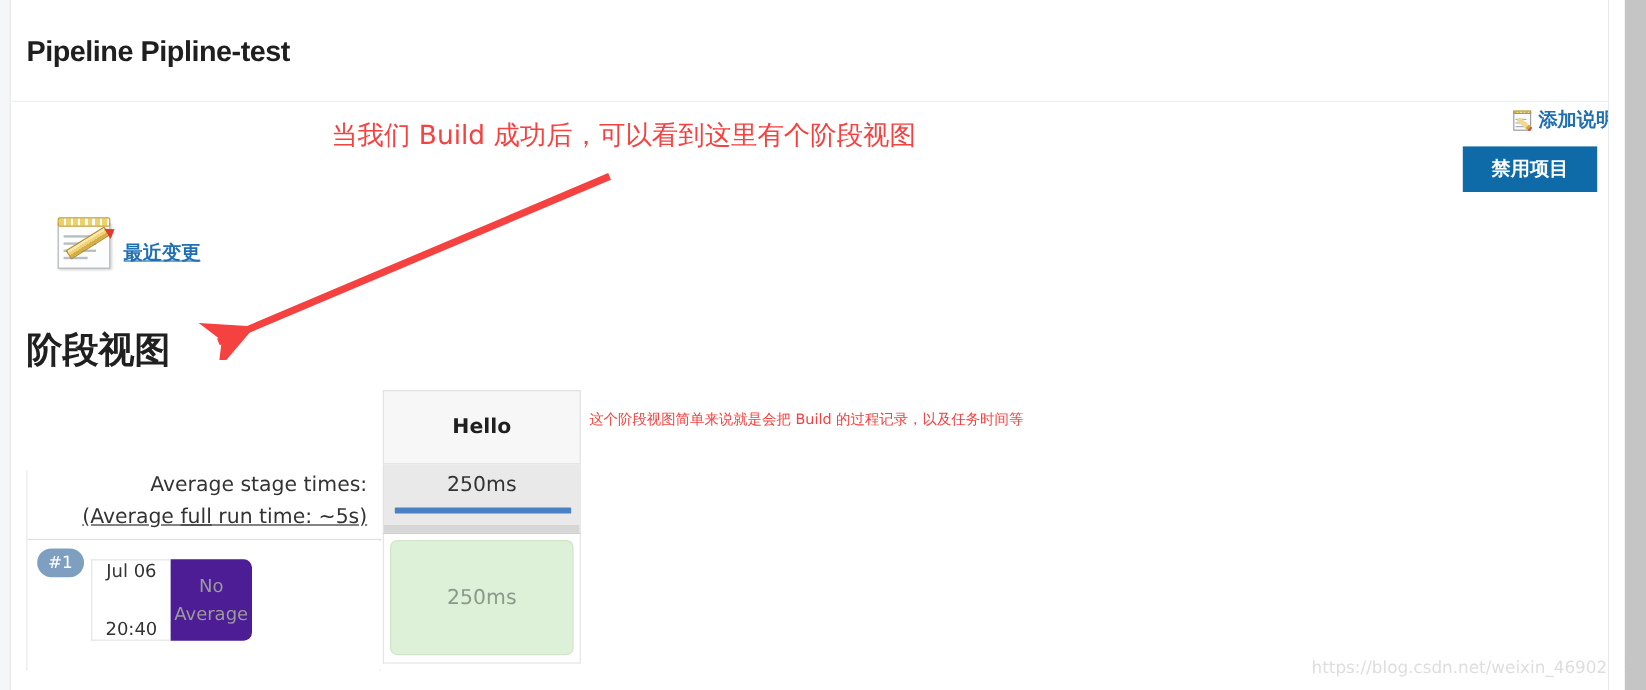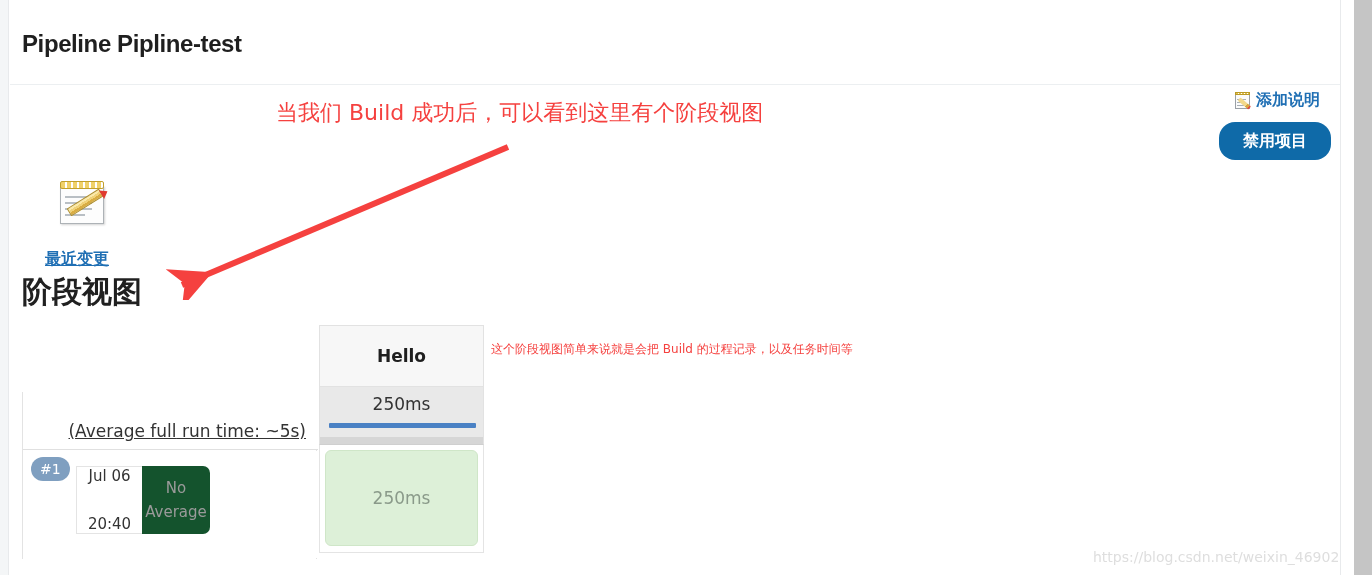--- a/index.html
+++ b/index.html
@@ -54,21 +54,21 @@
   .header-rule {
     position: absolute;
     left: 10px; top: 84px;
     width: 1330px; height: 1px;
     background: #eceff1;
   }
 
   
   .add-desc {
     position: absolute;
-    left: 1234px; top: 90px;
+    left: 1260px; top: 90px;
     display: flex;
     align-items: center;
     gap: 3px;
     text-decoration: none;
     white-space: nowrap;
   }
   .add-desc-label {
     font-size: 16px;
     color: #1f6fb4;
     font-weight: bold;
@@ -113,40 +113,39 @@
     transform-origin: left center;
     border-radius: 1px;
   }
 
   .disable-btn {
     position: absolute;
     left: 1219px; top: 122px;
     width: 112px; height: 38px;
     background: #0f6aa8;
     border: none;
-    border-radius: 16px;
+    border-radius: 0;
     color: #ffffff;
     font-size: 16px;
     font-weight: bold;
     font-family: "DejaVu Sans", "Liberation Sans", sans-serif;
     cursor: pointer;
     line-height: 38px;
     text-align: center;
     padding: 0;
   }
 
   
   .recent-changes {
     position: absolute;
     left: 45px; top: 178px;
     display: flex;
     align-items: flex-end;
-    gap: 19px;
+    gap: 6px;
     text-decoration: none;
-    flex-direction: column;
   }
   .big-notepad {
     position: relative;
     width: 52px; height: 48px;
     flex: 0 0 52px;
   }
   .big-notepad .pad {
     position: absolute;
     left: 3px; top: 8px;
     width: 44px; height: 38px;
@@ -292,21 +291,21 @@
     align-items: center;
     gap: 13px;
     font-size: 15px;
     color: #333333;
     font-family: "DejaVu Sans", "Liberation Sans", sans-serif;
   }
   .run-changes {
     position: absolute;
     left: 119px; top: 15px;
     width: 68px; height: 68px;
-    background: #14532d;
+    background: #4c1d95;
     border-top-right-radius: 7px;
     border-bottom-right-radius: 7px;
     display: flex;
     flex-direction: column;
     justify-content: center;
     align-items: center;
     gap: 6px;
     font-size: 15px;
     color: #9a9a9a;
     z-index: 1;
@@ -435,20 +434,21 @@
         <path d="M7,0 L0,3.5 L7,7 L5,3.5 Z" fill="#f5413f"></path>
       </marker>
     </defs>
     <line x1="348" y1="22" x2="22" y2="160" stroke="#f5413f" stroke-width="6" marker-end="url(#ah)"></line>
   </svg>
 
   <div class="anno anno-2">这个阶段视图简单来说就是会把 Build 的过程记录，以及任务时间等</div>
 
   <div class="sv-left-panel">
     <div class="sv-left-head">
+      <div class="avg-line avg-line-1">Average stage times:</div>
       <div class="avg-line avg-line-2"><span>(Average </span><u>full</u><span> run time: ~5s)</span></div>
     </div>
 
     <div class="run-row">
       <span class="build-badge">#1</span>
       <div class="run-date">
         <span>Jul 06</span>
         <span>20:40</span>
       </div>
       <div class="run-changes">

